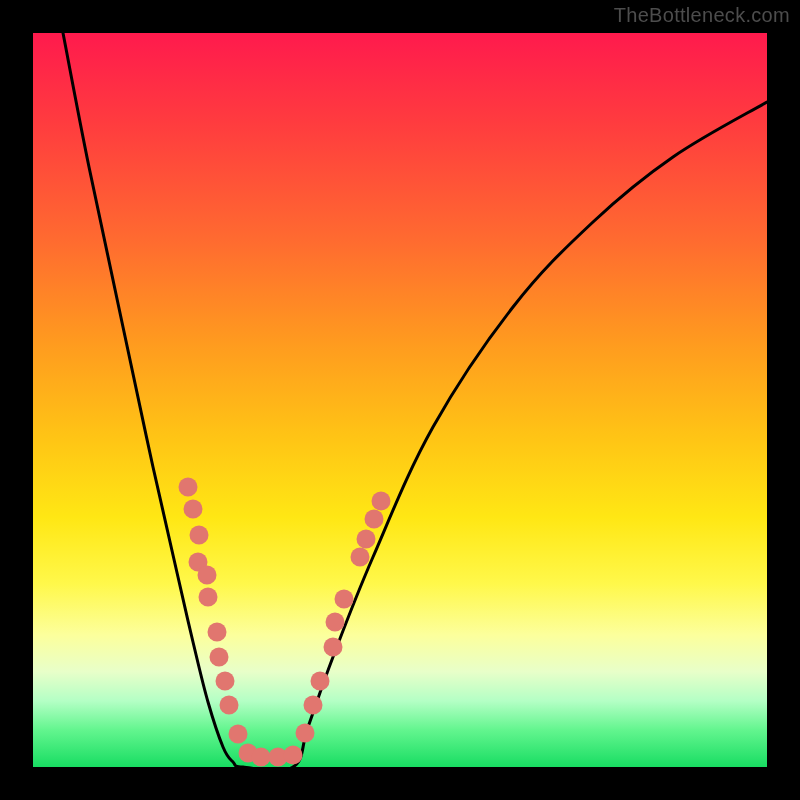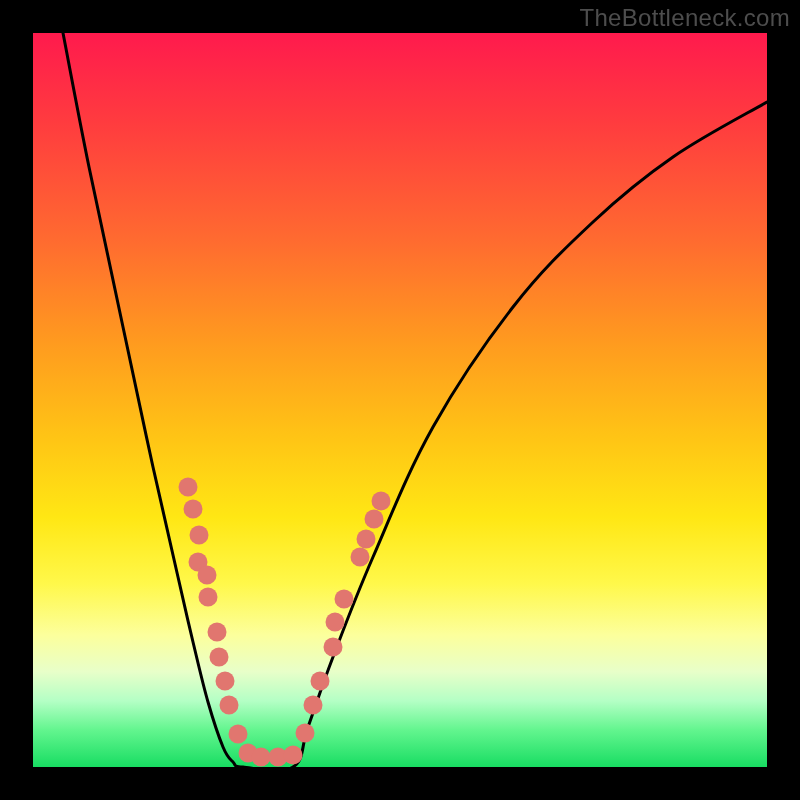--- a/index.html
+++ b/index.html
@@ -37,21 +37,21 @@
       #e8ffc9 87%,
       #b4ffc5 91%,
       #62f58e 95%,
       #18dd62 100%);
   }
   .watermark {
     position: absolute;
     top: 4px;
     right: 10px;
     color: #4d4d4d;
-    font-size: 24px;
+    font-size: 20px;
     font-weight: 500;
     letter-spacing: 0.3px;
     user-select: none;
   }
   svg.curves {
     position: absolute;
     top: 0;
     left: 0;
   }
 </style>

